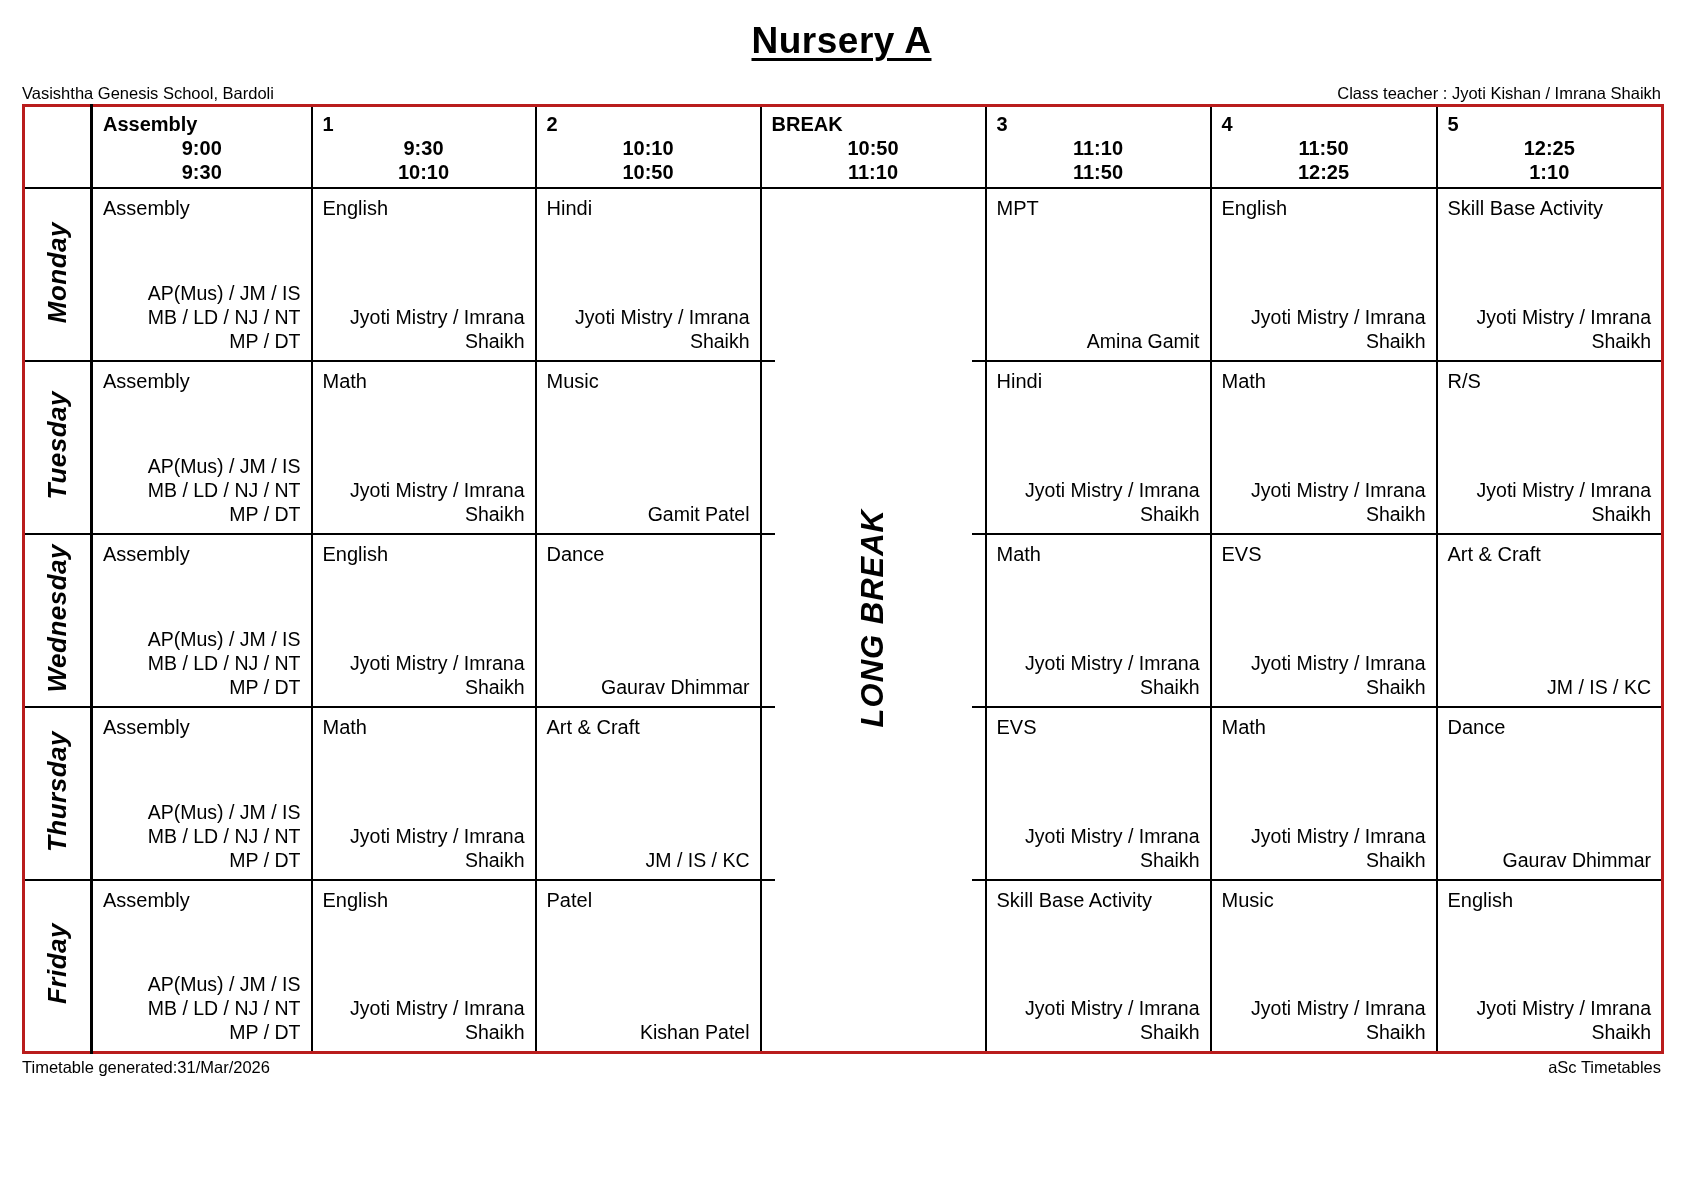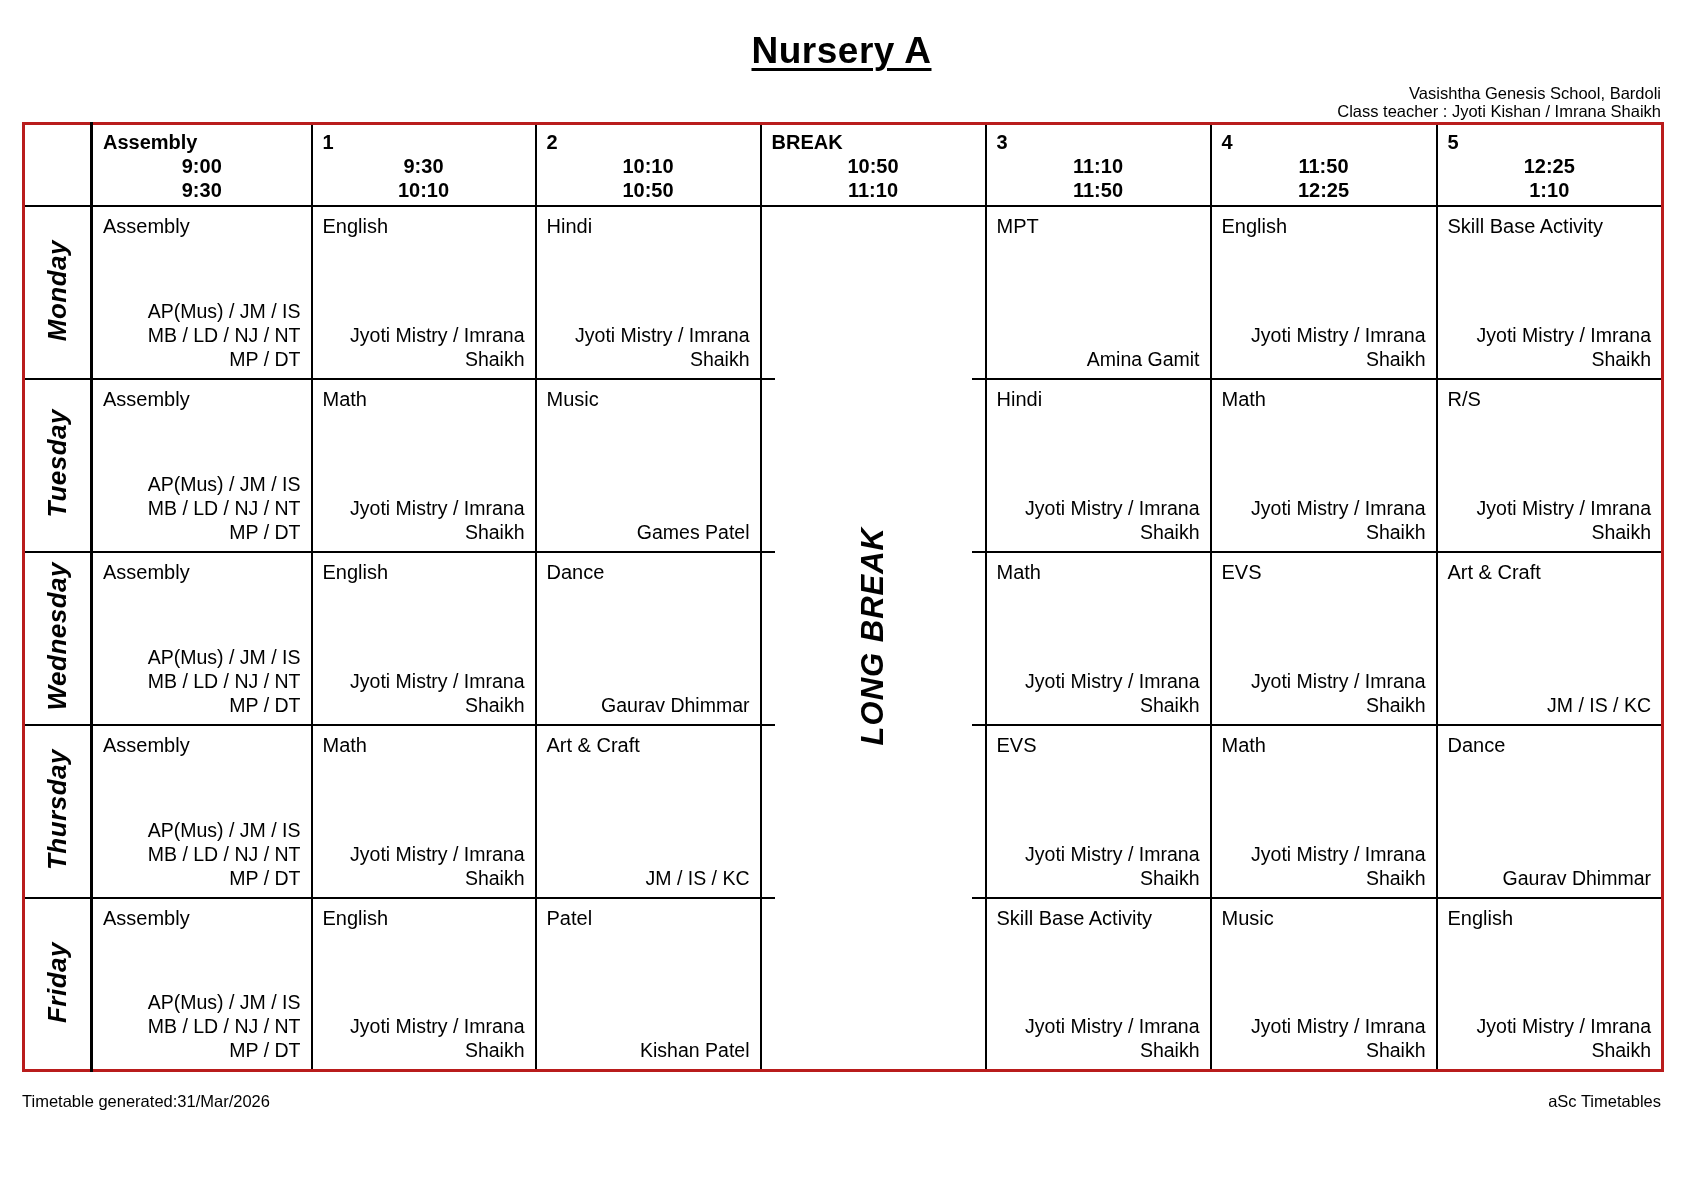--- a/index.html
+++ b/index.html
@@ -5,34 +5,34 @@
   * { box-sizing: border-box; }
   html, body { margin: 0; padding: 0; }
   body {
     width: 1683px; height: 1190px;
     background: #ffffff; color: #000000;
     font-family: "Liberation Sans", sans-serif;
     overflow: hidden;
   }
   .page { padding: 0 22px; }
 
-  .title-wrap { text-align: center; padding-top: 30px; height: 72px; }
+  .title-wrap { text-align: center; padding-top: 20px; height: 72px; }
   .title {
     display: inline-block;
     font-size: 37px; font-weight: bold;
     text-decoration: underline;
     text-decoration-thickness: 3px;
     text-underline-offset: 5px;
     letter-spacing: 0.5px;
   }
 
   .meta {
     display: flex; justify-content: space-between; align-items: flex-end;
     font-size: 16.5px; line-height: 1.1;
-    margin-top: 12px; margin-bottom: 2px; flex-direction: column;
+    margin-top: 12px; margin-bottom: 2px;
   }
 
   table.tt {
     border-collapse: collapse; table-layout: fixed;
     width: 1639px;
     border: 3px solid #b91c1c;
   }
   .tt th, .tt td { border: 2px solid #000; padding: 0; vertical-align: top; }
   .tt th.corner, .tt td.day { border-right-width: 3px; }
   .tt tr.hdr th { border-bottom-width: 2px; }
@@ -75,21 +75,21 @@
     font-size: 31px; letter-spacing: 1px;
     white-space: nowrap;
   }
   .tick { position: absolute; width: 13px; height: 2px; background: #000; }
   .tick.l { left: 0; } .tick.r { right: 0; }
   .tick.b1 { top: 171px; } .tick.b2 { top: 344px; }
   .tick.b3 { top: 517px; } .tick.b4 { top: 690px; }
 
   .footer {
     display: flex; justify-content: space-between;
-    font-size: 16.5px; line-height: 1.2; margin-top: 20px;
+    font-size: 16.5px; line-height: 1.2; margin-top: 4px;
   }
 </style>
 </head>
 <body>
 
 <div class="page">
 
   <div class="title-wrap">
     <span class="title">Nursery A</span>
   </div>
@@ -207,21 +207,21 @@
           <span class="tline">MB / LD / NJ / NT</span>
           <span class="tline">MP / DT</span>
         </div>
       </td>
       <td class="cell">
         <div class="subj">Math</div>
         <div class="teach">Jyoti Mistry / Imrana Shaikh</div>
       </td>
       <td class="cell">
         <div class="subj">Music</div>
-        <div class="teach">Games Patel</div>
+        <div class="teach">Gamit Patel</div>
       </td>
       <td class="cell">
         <div class="subj">Hindi</div>
         <div class="teach">Jyoti Mistry / Imrana Shaikh</div>
       </td>
       <td class="cell">
         <div class="subj">Math</div>
         <div class="teach">Jyoti Mistry / Imrana Shaikh</div>
       </td>
       <td class="cell">

